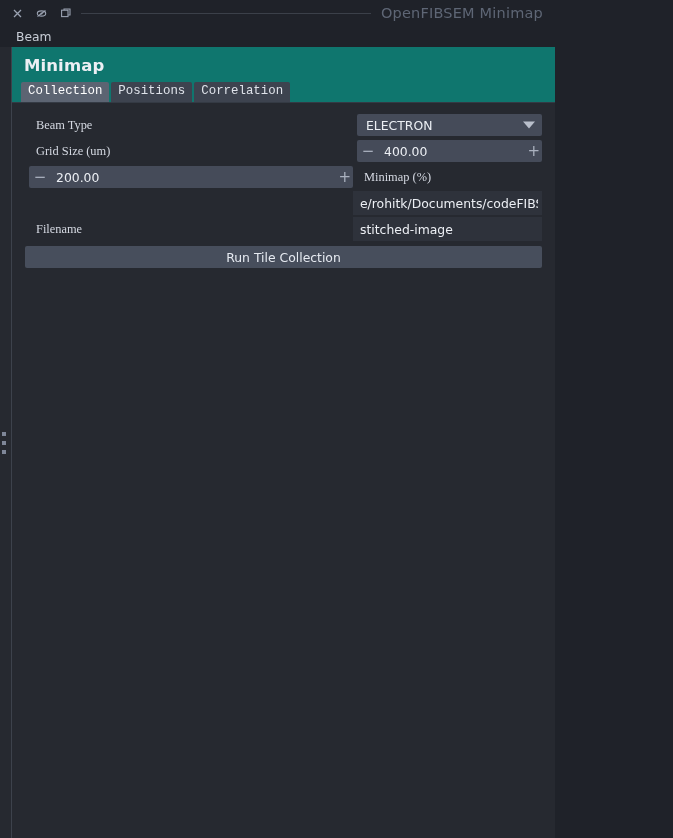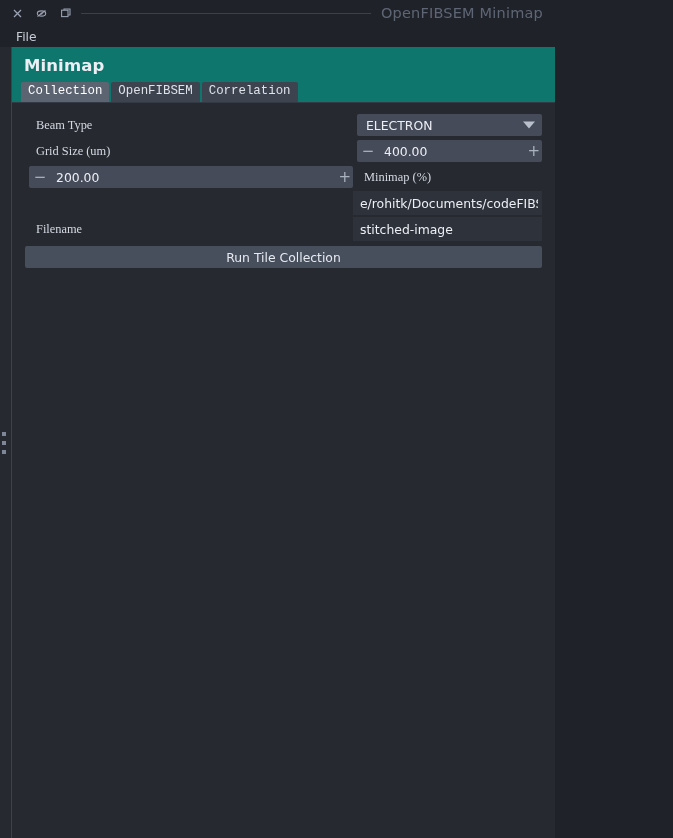--- a/index.html
+++ b/index.html
@@ -320,42 +320,42 @@
           <rect x="0.6" y="2.2" width="6.4" height="6.4" stroke="#9aa2b1" stroke-width="1.1" fill="none"></rect>
           <path d="M3 2.2 V1 H9 V7 H7.2" stroke="#9aa2b1" stroke-width="1.1" fill="none"></path>
         </svg>
       </div>
     </div>
     <div class="dock-rule"></div>
     <div class="dock-title">OpenFIBSEM Minimap</div>
   </div>
 
   <div class="menubar">
-    <div class="menu-item">File</div>
+    <div class="menu-item">Beam</div>
   </div>
 
   <div class="body-wrap">
 
     <div class="splitter">
       <div class="splitter-grip">
         <i></i>
           <i></i>
           <i></i>
       </div>
     </div>
 
     <div class="panel">
 
       <div class="panel-head">
         <h1>Minimap</h1>
       </div>
 
       <div class="tabbar">
         <div class="tab active">Collection</div>
-        <div class="tab">OpenFIBSEM</div>
+        <div class="tab">Positions</div>
         <div class="tab">Correlation</div>
       </div>
 
       <div class="tab-content">
 
         <div class="form">
 
           <div class="frow-label">Beam Type</div>
           <div class="frow-field">
             <div class="combobox">

